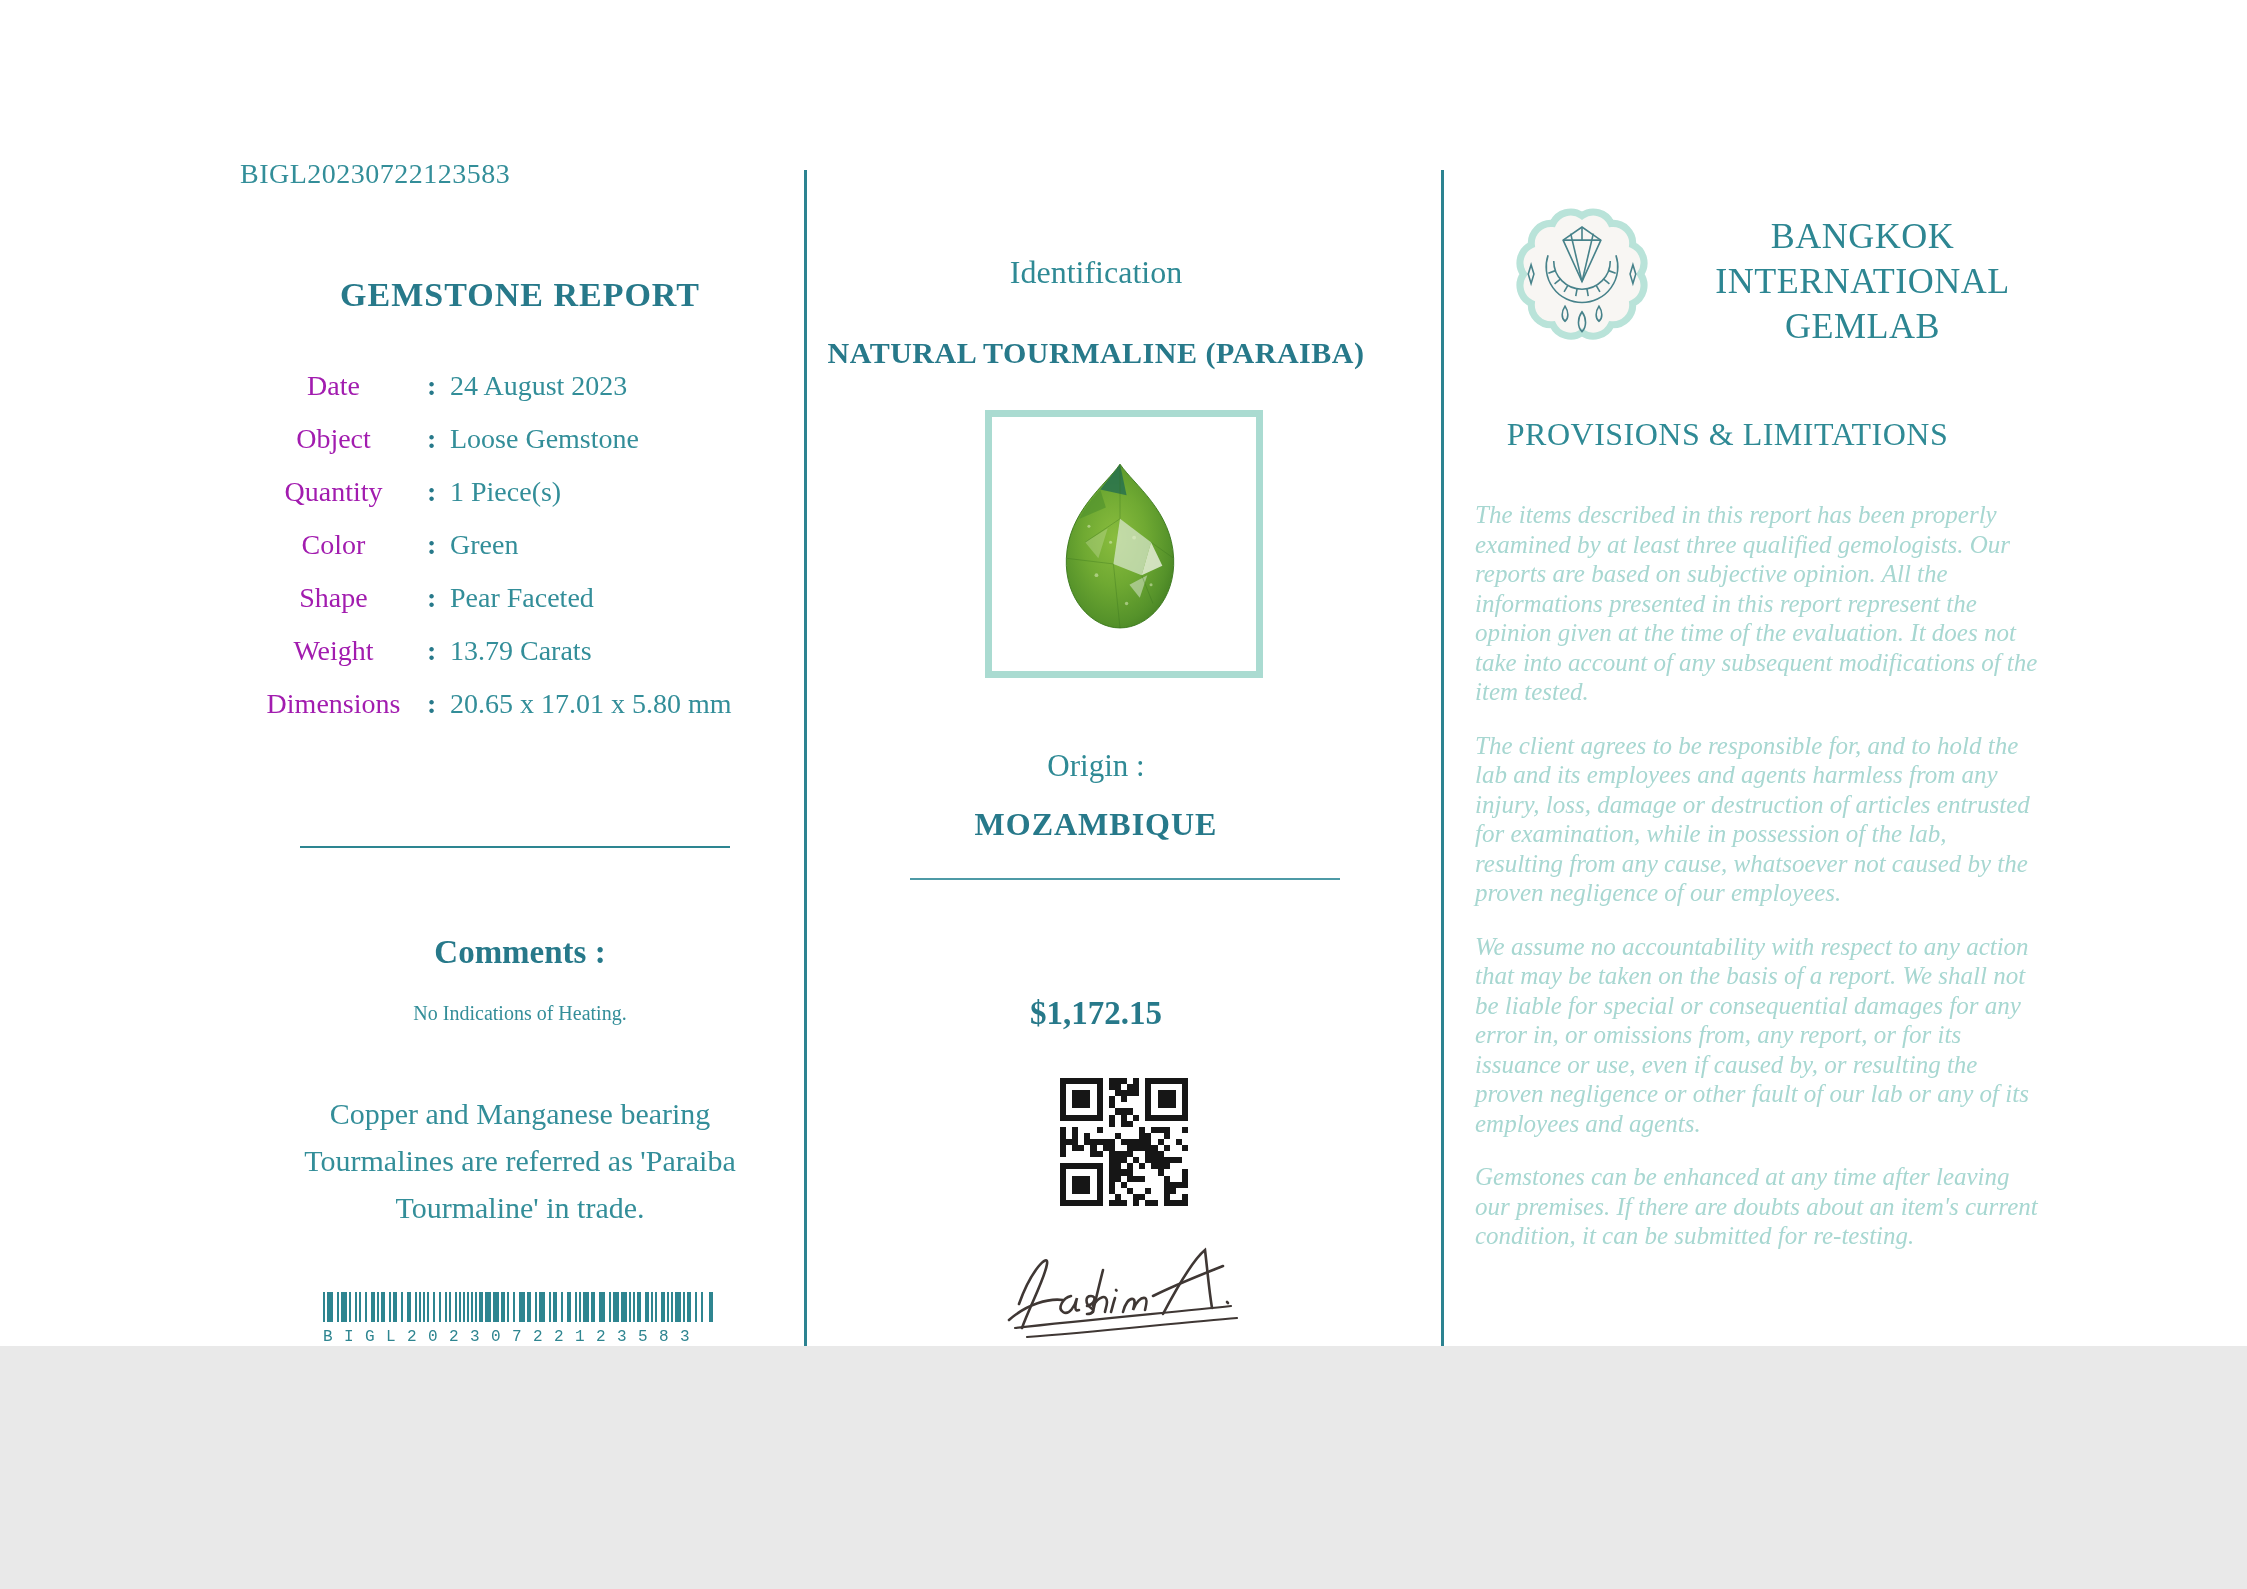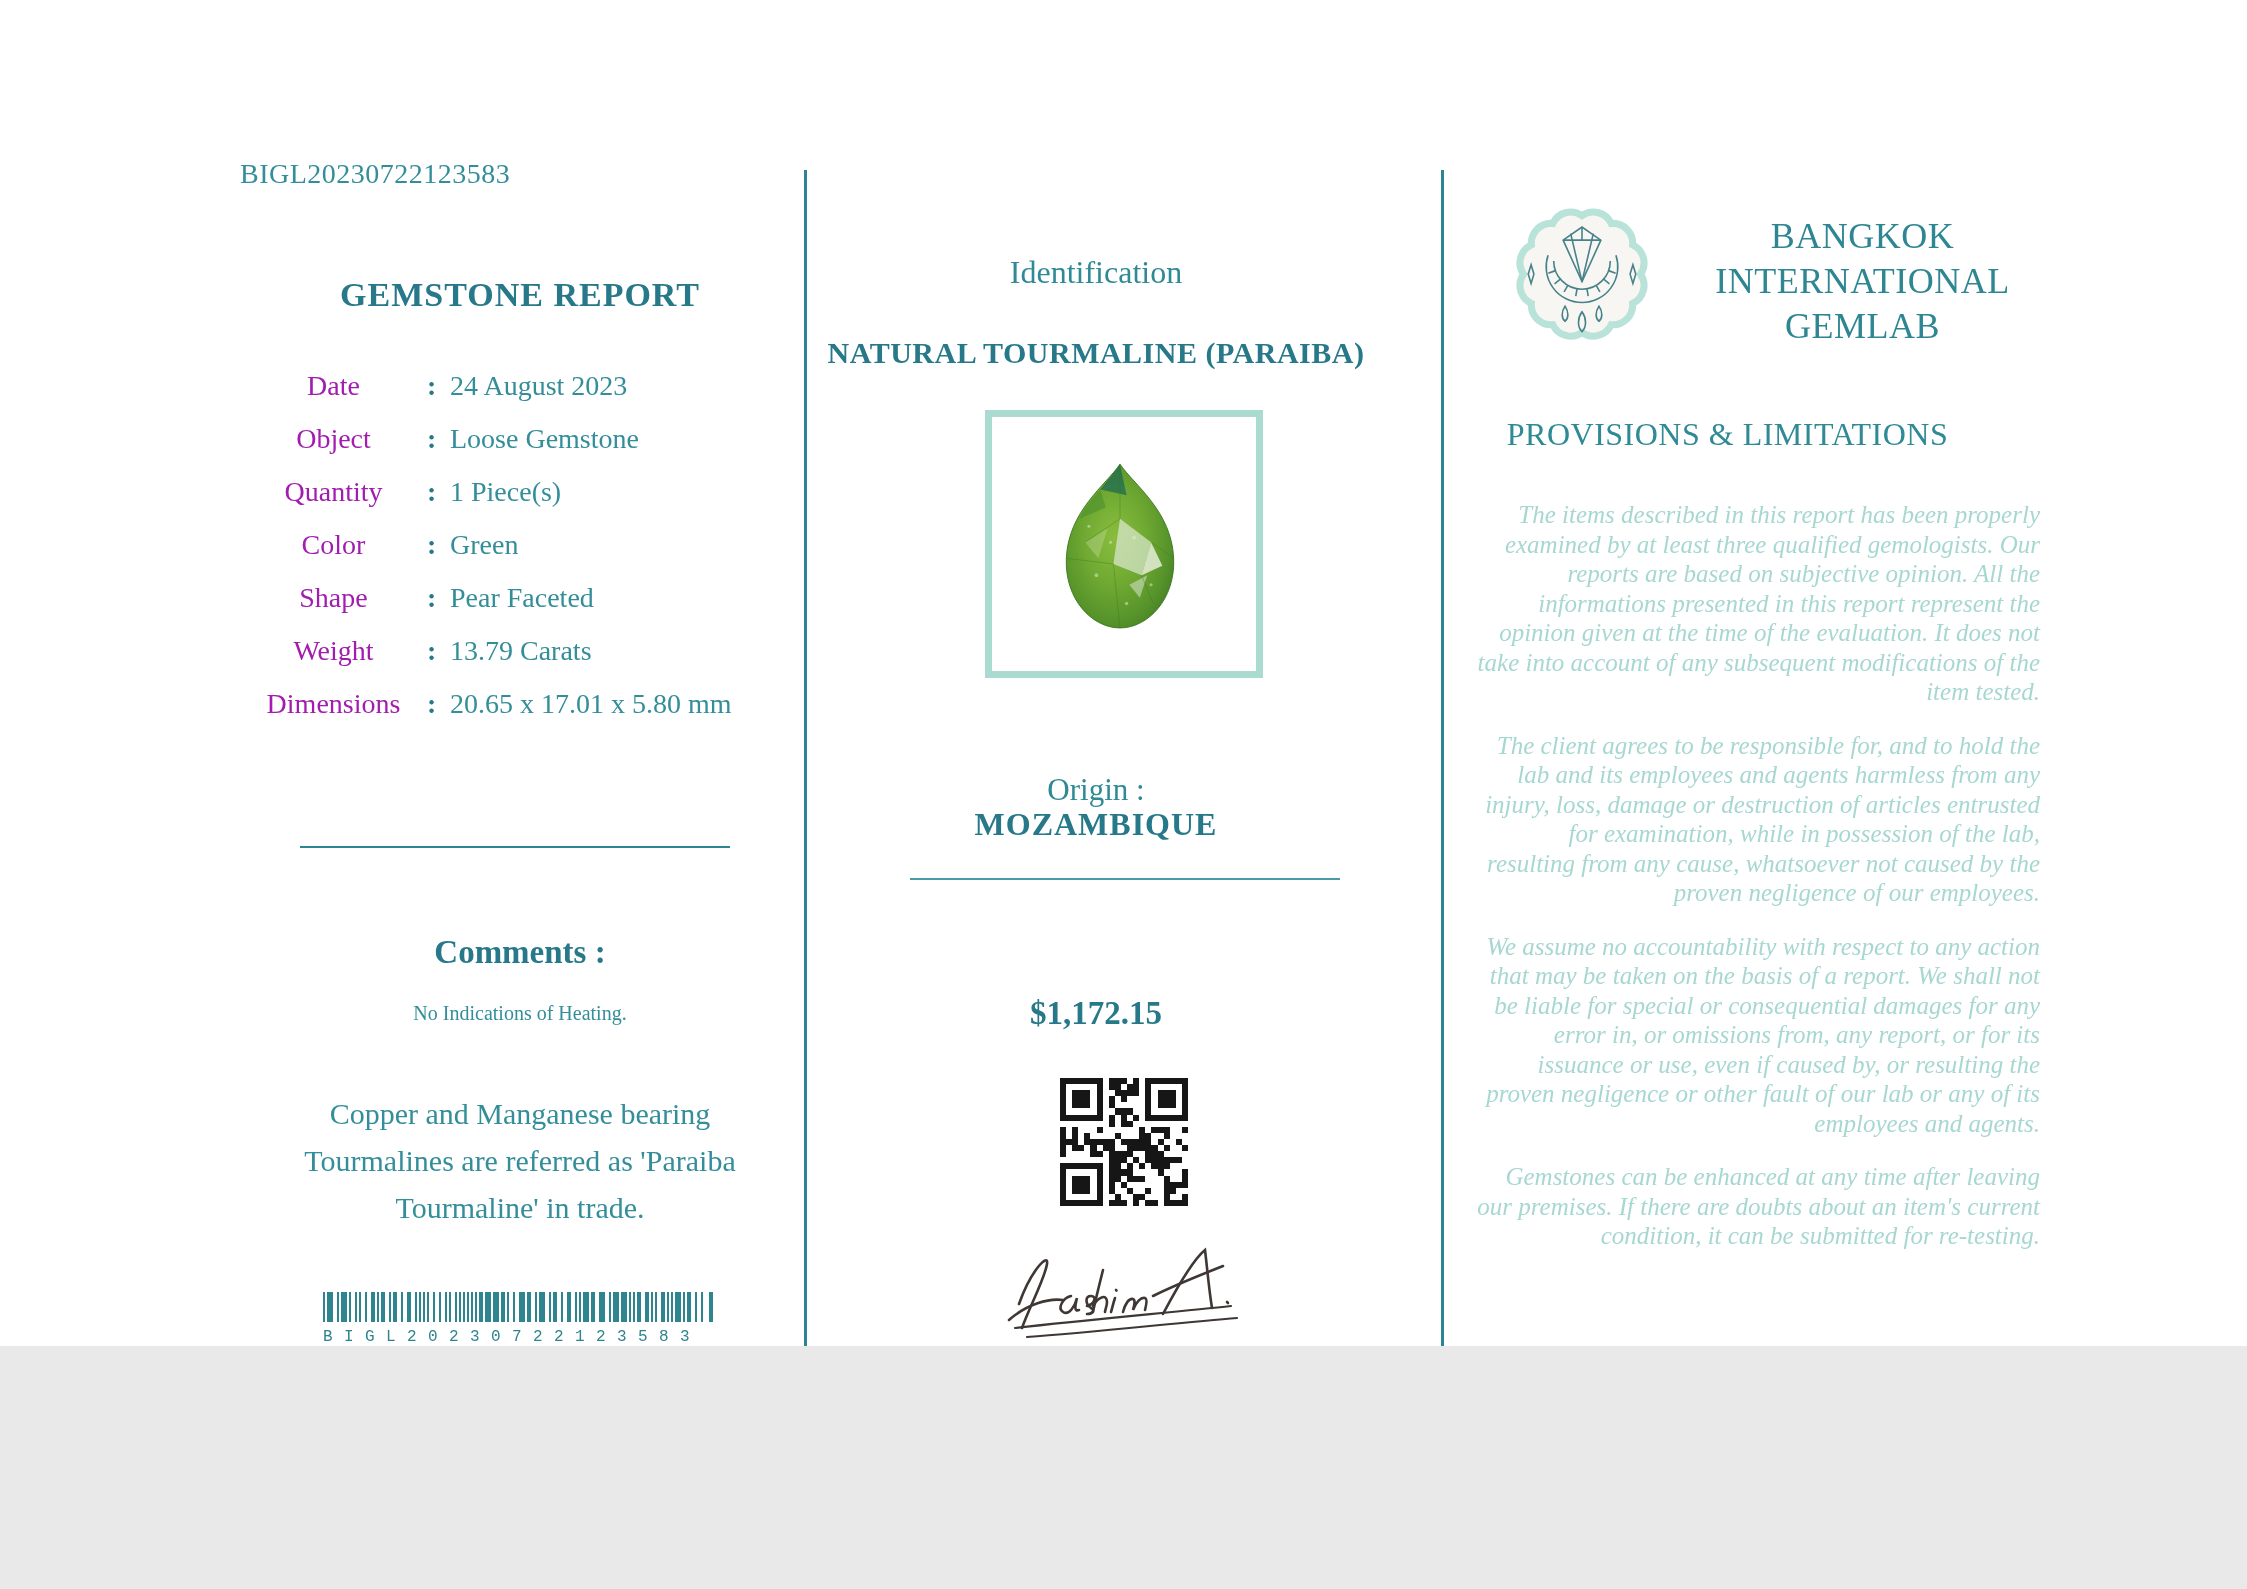--- a/index.html
+++ b/index.html
@@ -31,34 +31,34 @@
   .divider{top:170px;width:3px;height:1222px;background:#2c8391;}
   .divider.d1{left:804px;}
   .divider.d2{left:1441px;}
 
   
   .mid{left:794px;width:604px;}
   .ident-heading{top:254px;font-size:32px;color:#2f8a95;}
   .gem-name{top:336px;font-size:30px;font-weight:bold;letter-spacing:.5px;color:#27798a;}
   .gem-frame{left:985px;top:410px;width:278px;height:268px;border:7px solid #aadbd1;background:#fff;box-sizing:border-box;}
   .gem-img{position:absolute;left:48px;top:32px;}
-  .origin-label{top:748px;font-size:31px;color:#2f8a95;margin-top:24px;}
+  .origin-label{top:748px;font-size:31px;color:#2f8a95;}
   .origin-value{top:806px;font-size:32px;font-weight:bold;letter-spacing:1px;color:#27798a;}
   .mid-hr{left:910px;top:878px;width:430px;height:0;border-top:2px solid #4d9aa6;}
   .estvalue-label{top:936px;font-size:31px;color:#2f8a95;}
   .estvalue{top:995px;font-size:33px;font-weight:bold;color:#27798a;}
   .qr{left:1060px;top:1078px;width:128px;height:128px;}
   .signature{left:1005px;top:1244px;width:240px;height:96px;}
   .accredited{top:1344px;font-size:30px;color:#2f8a95;}
 
   
   .lab-logo{left:1516px;top:200px;width:132px;height:152px;}
   .lab-name{left:1690px;top:214px;width:345px;font-size:36px;line-height:45px;letter-spacing:.5px;color:#2d8692;text-align:center;}
   .provisions-heading{left:1445px;top:416px;width:565px;font-size:32px;letter-spacing:.5px;color:#2f8a95;text-align:center;}
-  .provisions{left:1475px;top:500px;width:565px;font-size:25px;line-height:29.5px;font-style:italic;color:#a7d7d1;text-align:right;}
+  .provisions{left:1475px;top:500px;width:565px;font-size:25px;line-height:29.5px;font-style:italic;color:#a7d7d1;text-align:left;}
   .provisions p{margin:0 0 24px 0;}
 </style>
 </head>
 <body>
 
 <div class="page">
 
   <div class="abs report-number">BIGL20230722123583</div>
   <div class="abs report-title center">GEMSTONE REPORT</div>
 

